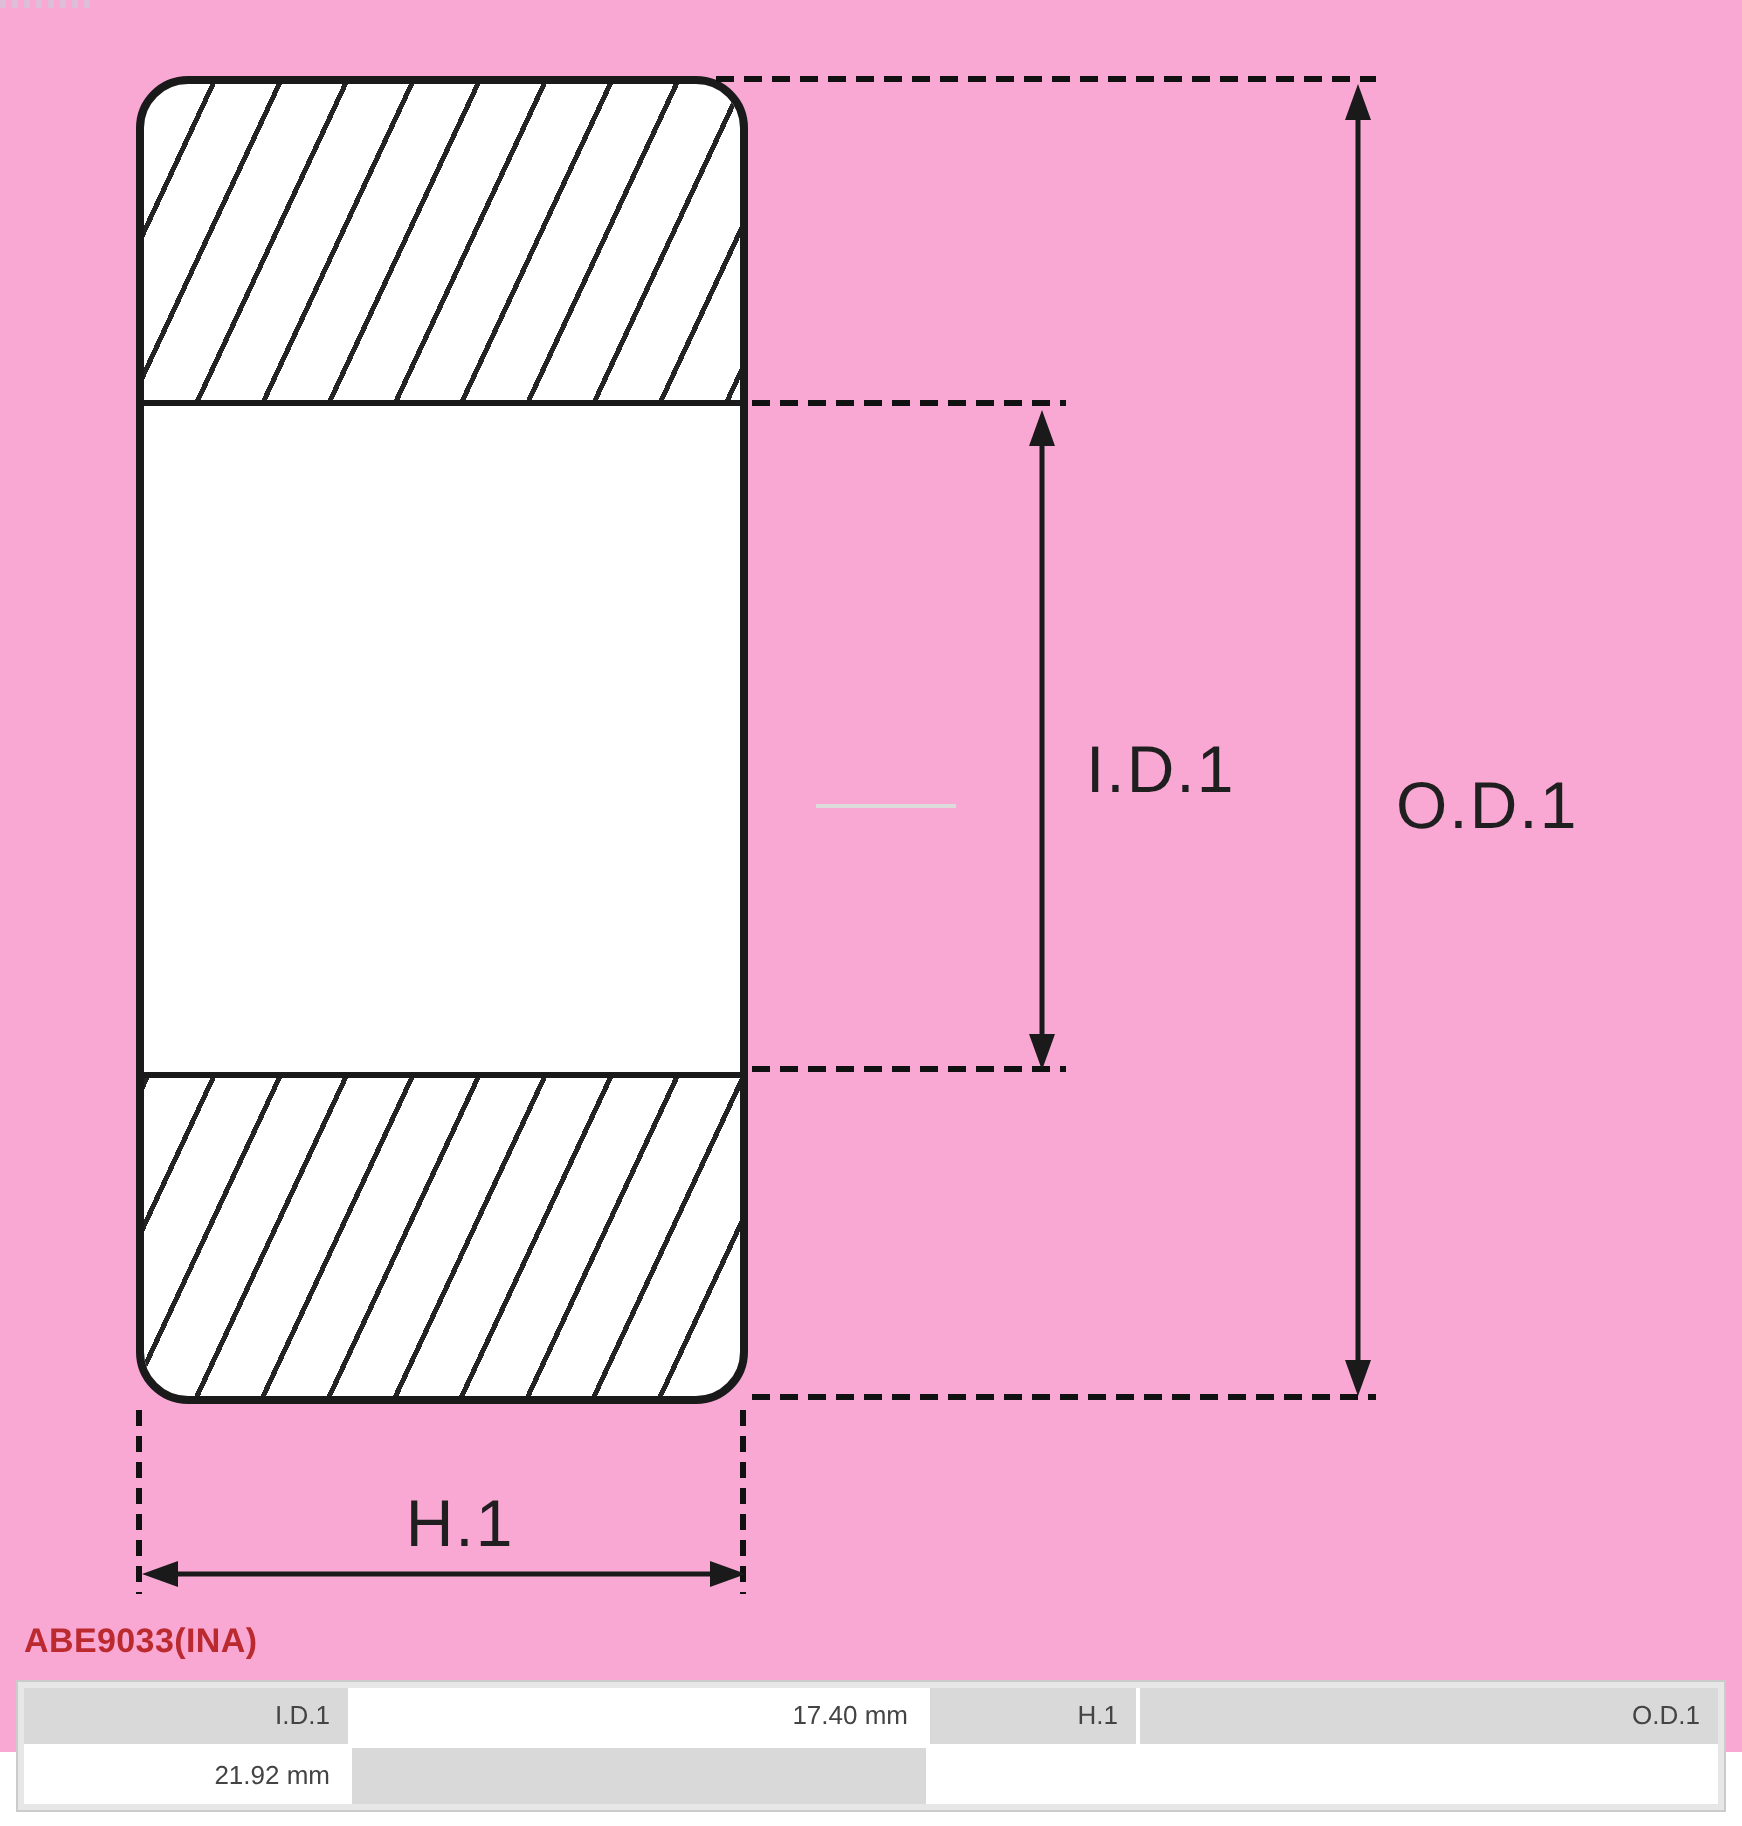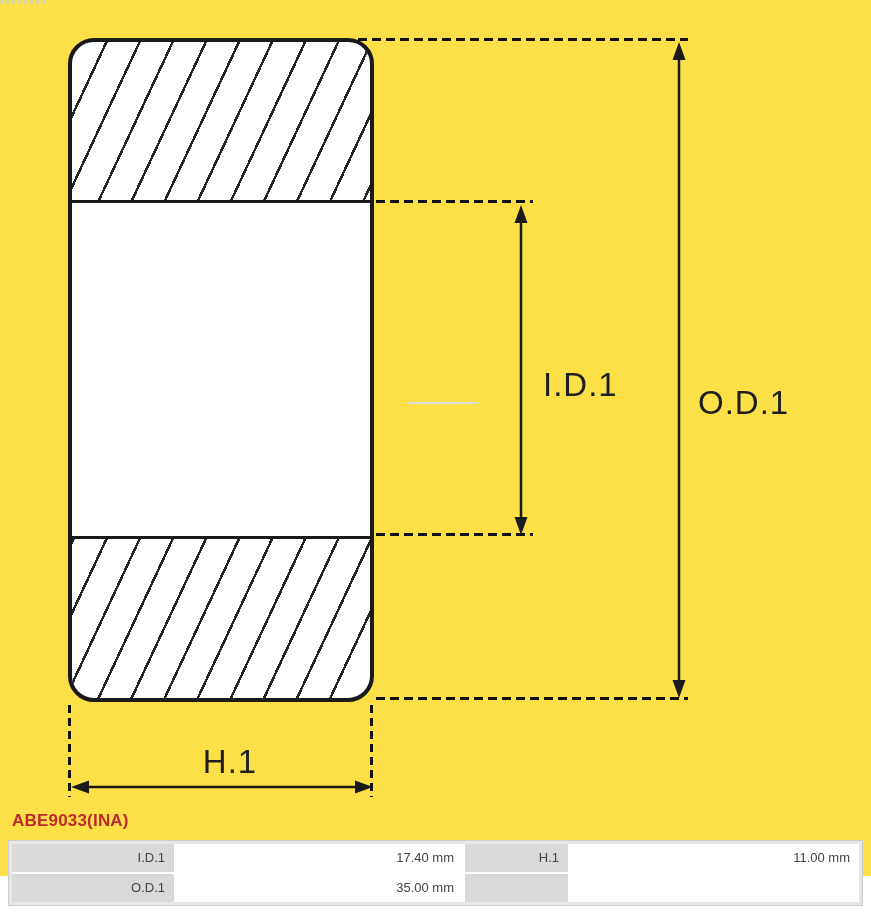--- a/index.html
+++ b/index.html
@@ -1,17 +1,17 @@
 <!DOCTYPE html>
 <html><head>
 <meta charset="utf-8">
 <style>
   * { margin:0; padding:0; box-sizing:border-box; }
   html,body { width:871px; height:913px; background:#fff; font-family:"Liberation Sans", sans-serif; overflow:hidden; }
-  .stage { position:relative; width:871px; height:876px; background:#fde047; }
+  .stage { position:relative; width:871px; height:876px; background:#f9a8d4; }
 
   
   .artifact { position:absolute; left:0; top:0; width:46px; height:4px; opacity:.55;
     background:repeating-linear-gradient(90deg,#c7cfdd 0 3px, transparent 3px 6px); }
 
   
   .bearing { position:absolute; left:68px; top:38px; width:306px; height:664px;
     border:4px solid #1a1a1a; border-radius:26px; background:#fff; overflow:hidden; }
   .band { position:absolute; left:0; right:0;
     background:repeating-linear-gradient(115deg, #242424 0 2.5px, transparent 2.5px 30px); }
@@ -97,21 +97,20 @@
   <div class="dim-label label-od">O.D.1</div>
   <div class="dim-label label-h">H.1</div>
 
   <div class="part-number">ABE9033(INA)</div>
 
   <div class="spec-table">
     <div class="spec-grid">
       <div class="cell lab">I.D.1</div>
       <div class="cell val">17.40 mm</div>
       <div class="cell lab">H.1</div>
-      <div class="cell val">11.00 mm</div>
       <div class="cell lab">O.D.1</div>
-      <div class="cell val">35.00 mm</div>
+      <div class="cell val">21.92 mm</div>
       <div class="cell lab"></div>
       <div class="cell val"></div>
     </div>
   </div>
 
 </div>
 
 </body></html>

